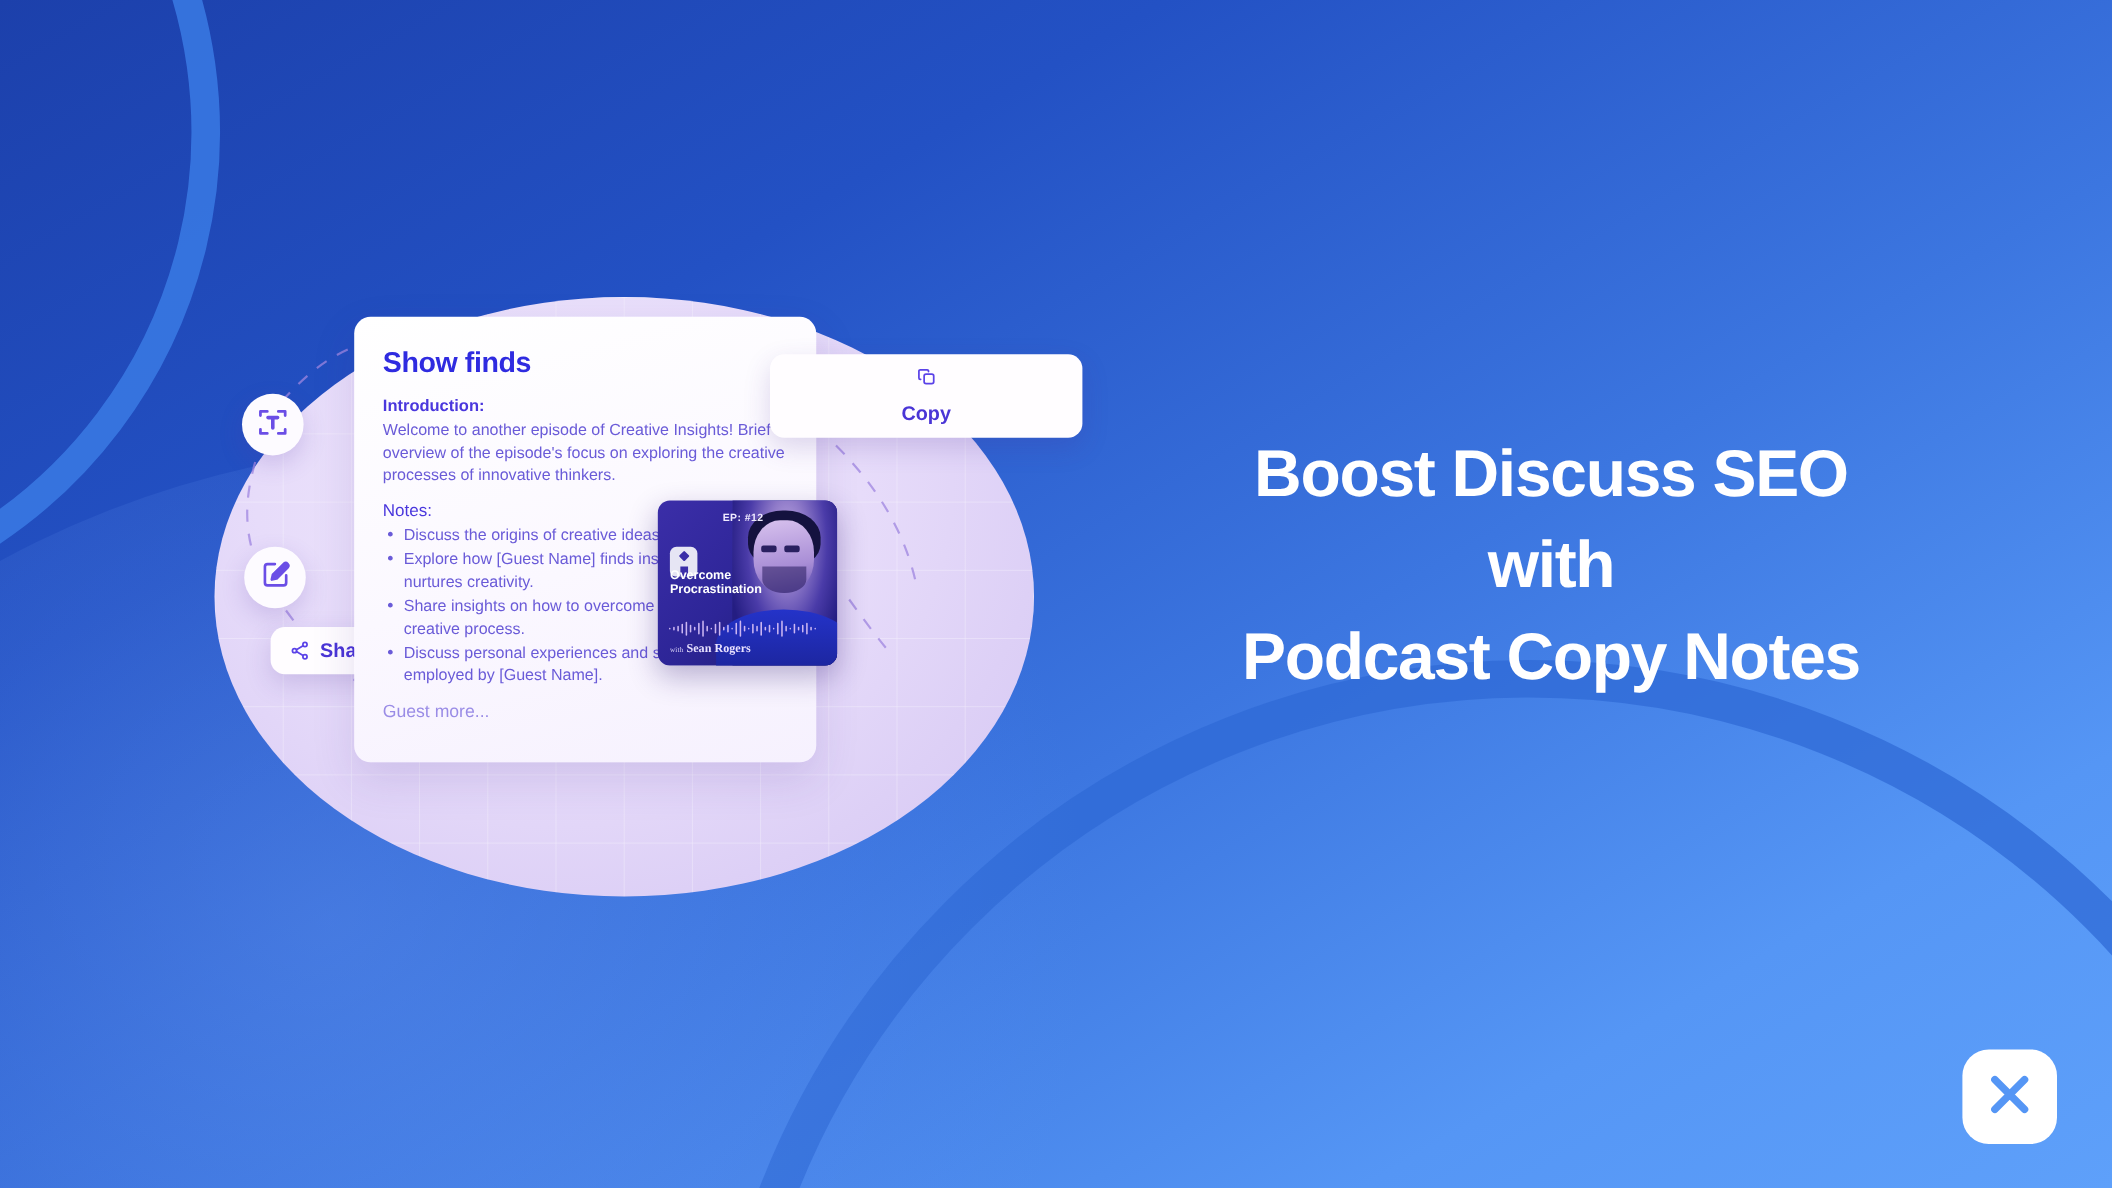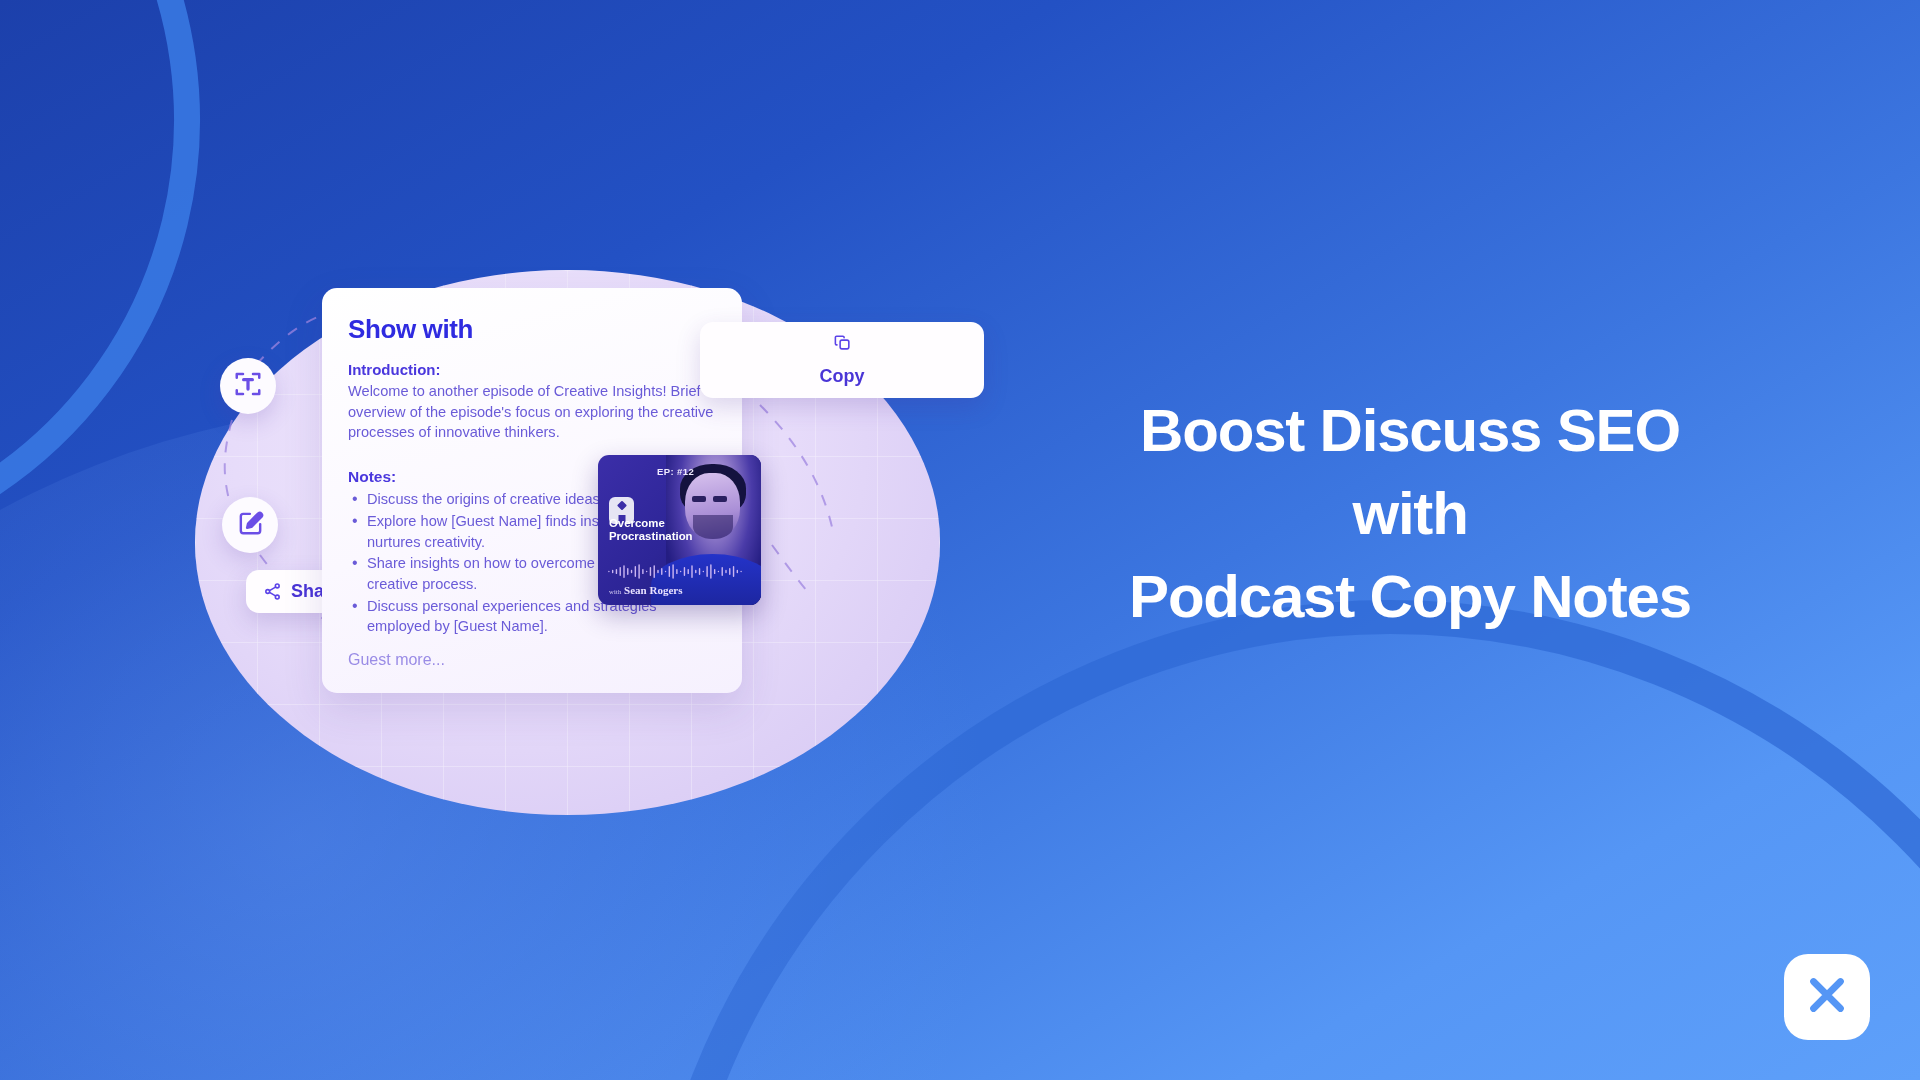--- a/index.html
+++ b/index.html
@@ -96,21 +96,21 @@
     box-shadow:0 16px 40px rgba(70,40,150,.14);
     padding:26px 24px 18px 26px;
     overflow:hidden;
   }
   .card-title {
     font-size:26px; font-weight:700; color:#2f2be0;
     letter-spacing:-.4px; margin-bottom:16px;
   }
   .sec-head { font-size:15px; font-weight:700; color:#4a37dd; margin-bottom:3px; }
   .body-txt { font-size:14.6px; line-height:1.42; color:#6a5bd8; }
-  .notes-head { font-size:15.5px; font-weight:700; color:#4a37dd; margin:25px 0 3px; }
+  .notes-head { font-size:15.5px; font-weight:400; color:#4a37dd; margin:13px 0 3px; }
   ul.notes { list-style:none; }
   ul.notes li {
     position:relative; padding-left:19px;
     font-size:14.6px; line-height:1.42; color:#6a5bd8;
     margin-bottom:1px;
   }
   ul.notes li::before {
     content:"•"; position:absolute; left:4px; top:-1px; font-size:16px; color:#6a5bd8;
   }
   .readmore { margin-top:14px; font-size:16px; color:#9a8ce6; }
@@ -262,21 +262,21 @@
         <circle cx="18" cy="5" r="2.4"></circle>
           <circle cx="6" cy="12" r="2.4"></circle>
           <circle cx="18" cy="19" r="2.4"></circle>
         <path d="M8.2 10.9l7.6-4.4M8.2 13.1l7.6 4.4"></path>
       </svg>
     </span>
     <span>Share</span>
   </div>
 
   <div class="card">
-    <div class="card-title">Show with</div>
+    <div class="card-title">Show finds</div>
 
     <div class="sec-head">Introduction:</div>
     <div class="body-txt">Welcome to another episode of Creative Insights! Brief overview of the episode's focus on exploring the creative processes of innovative thinkers.</div>
 
     <div class="notes-head">Notes:</div>
     <ul class="notes">
       <li>Discuss the origins of creative ideas.</li>
       <li>Explore how [Guest Name] finds inspiration and nurtures creativity.</li>
       <li>Share insights on how to overcome obstacles in the creative process.</li>
       <li>Discuss personal experiences and strategies employed by [Guest Name].</li>

